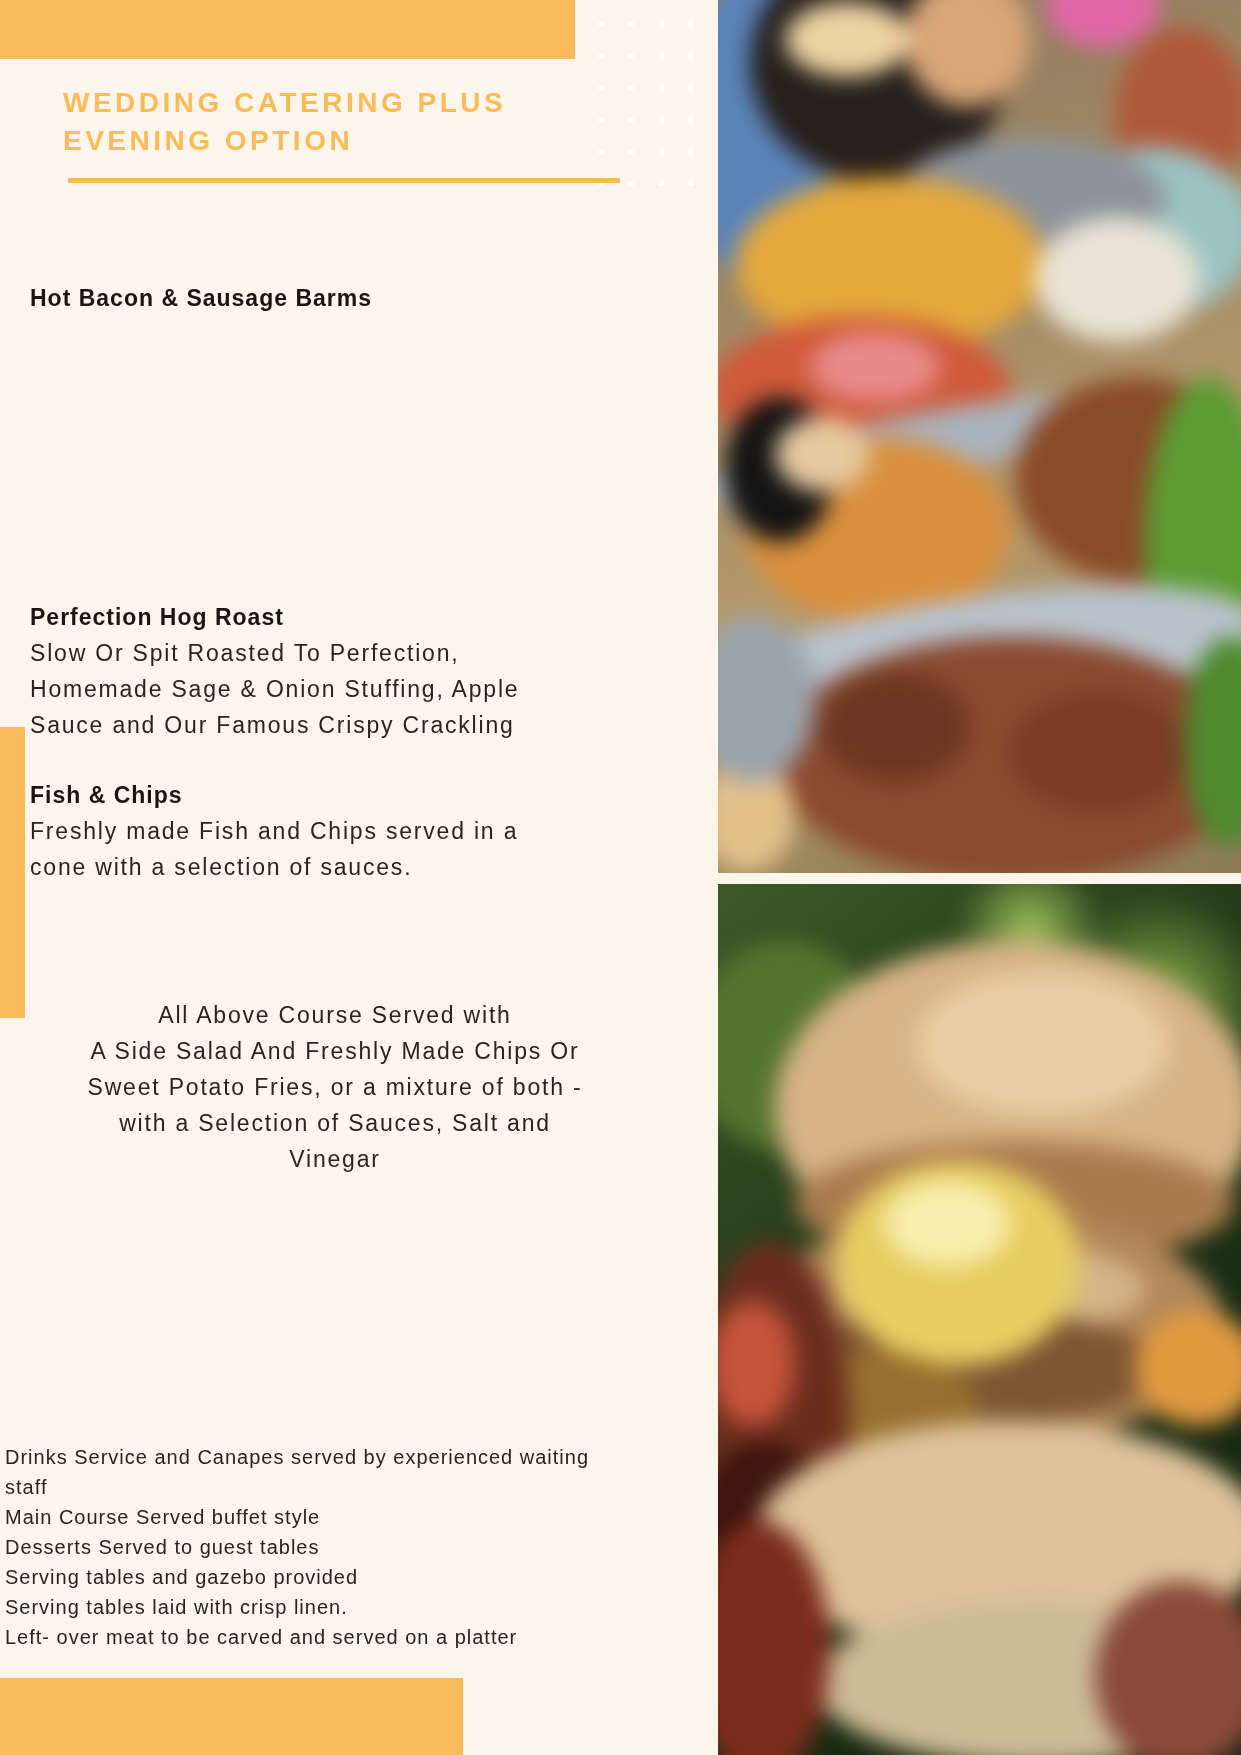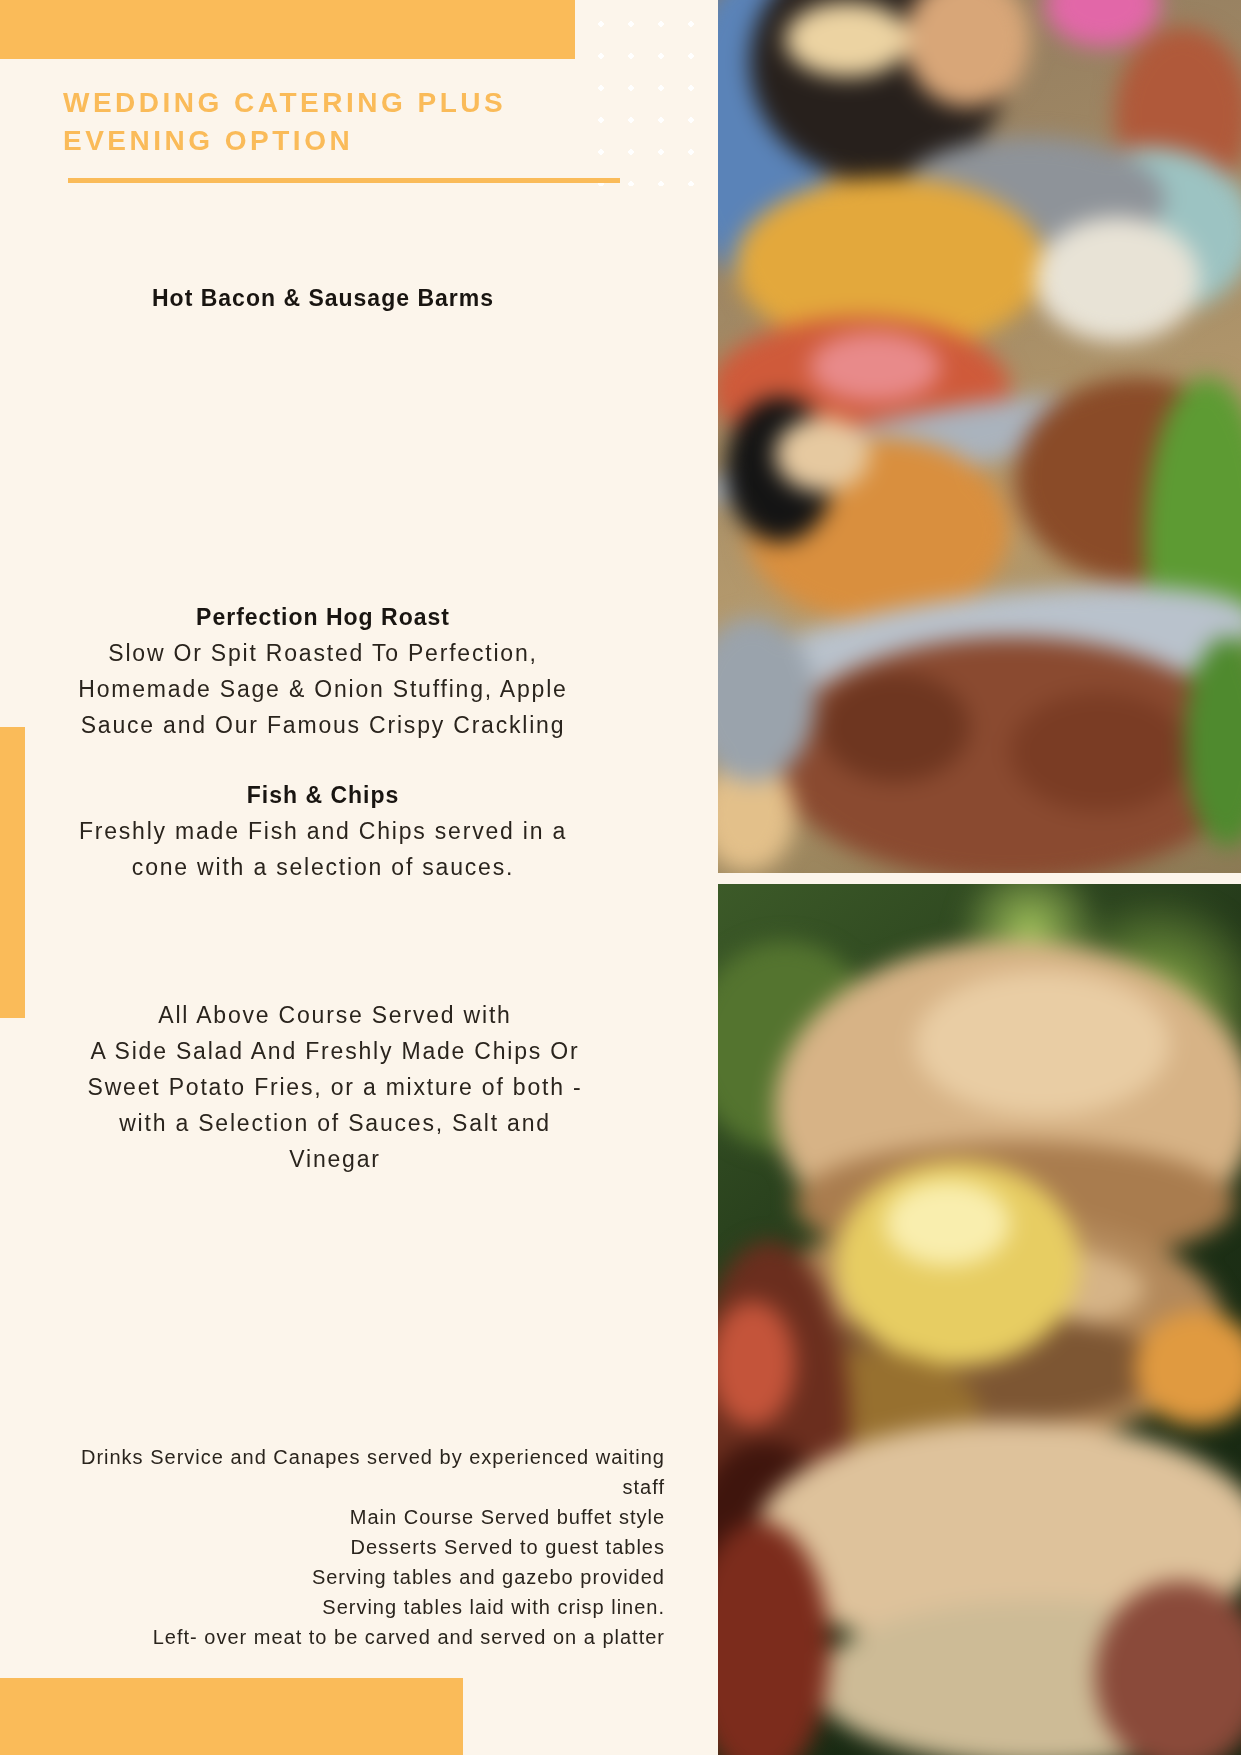--- a/index.html
+++ b/index.html
@@ -20,30 +20,30 @@
     background-size:30px 32px; background-position:8px 8px;
   }
   
   .title{
     position:absolute; left:63px; top:84px; width:560px;
     font-size:28px; font-weight:700; letter-spacing:3.5px; line-height:38px;
     color:#FABB59; white-space:pre-line;
   }
   .title-underline{position:absolute; left:68px; top:178px; width:552px; height:5px; background:#FABB59;}
   
-  .section{position:absolute; left:3px; width:640px; text-align:center;}
+  .section{position:absolute; left:30px; width:640px; }
   .section h3{margin:0; font-size:23px; font-weight:700; letter-spacing:1px; line-height:36px; color:#191511;}
   .section p{margin:0; font-size:23px; font-weight:300; letter-spacing:1.8px; line-height:36px; white-space:pre-line; color:#2a241d;}
   .note{
     position:absolute; left:15px; top:997px; width:640px; text-align:center;
     font-size:23px; font-weight:300; letter-spacing:1.8px; line-height:36px;
     white-space:pre-line; color:#2a241d;
   }
   .services{
-    position:absolute; left:5px; top:1442px; width:660px; text-align:right;
+    position:absolute; left:5px; top:1442px; width:660px; text-align:left;
     font-size:20px; font-weight:300; letter-spacing:1px; line-height:30px;
     white-space:pre-line; color:#2a241d;
   }
   
   .photo{position:absolute; left:718px; width:523px; overflow:hidden;}
   .photo-top{top:0; height:873px; background:linear-gradient(160deg,#8f7a5f 0%,#a08864 30%,#b59a6d 60%,#8c7a55 100%);}
   .photo-bottom{top:884px; height:871px; background:linear-gradient(140deg,#3c5a28 0%,#1f3317 45%,#142310 100%);}
   .blobs{position:absolute; inset:-28px; filter:blur(11px);}
   .b{position:absolute; border-radius:50%;}
 </style>

